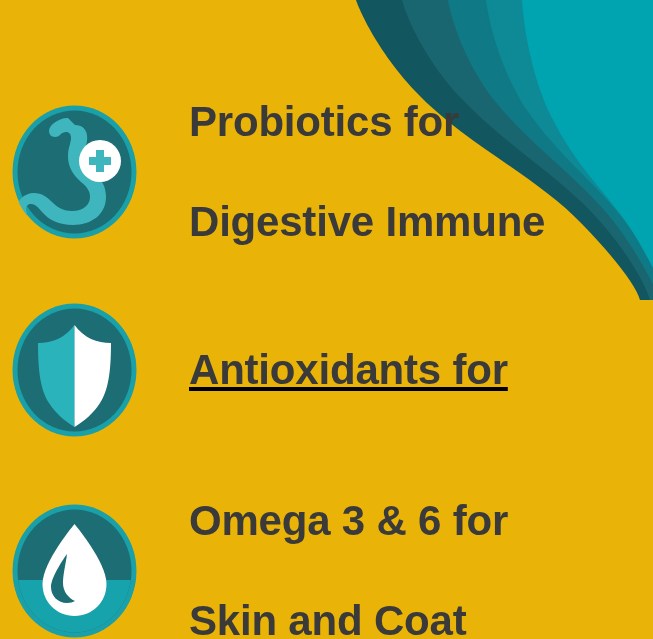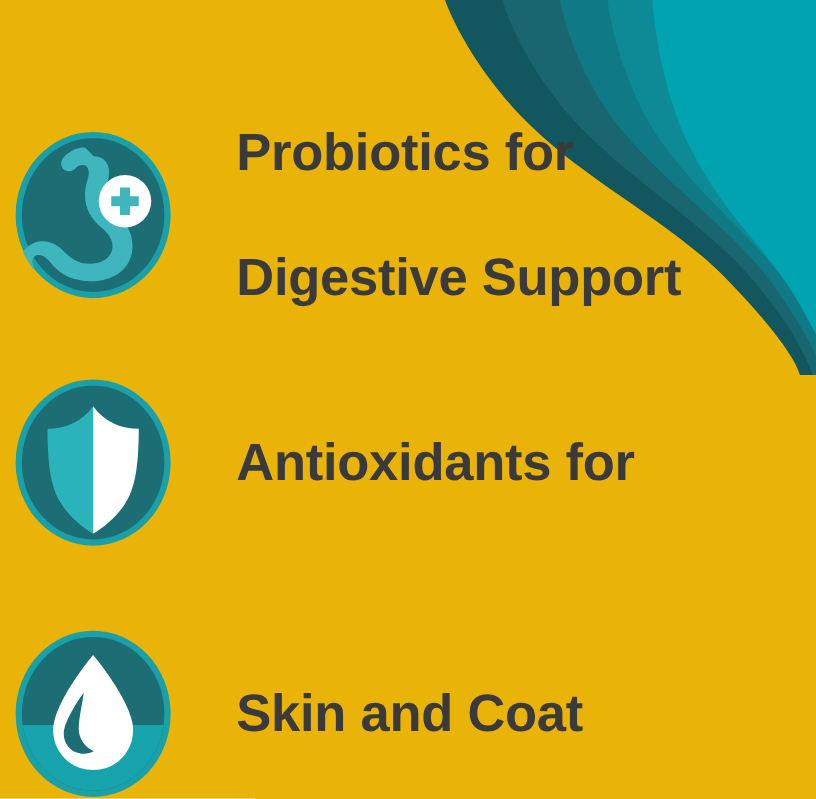--- a/index.html
+++ b/index.html
@@ -31,21 +31,21 @@
 
   
   .feature-row {
     position: absolute;
     left: 0;
     width: 653px;
     display: flex;
     align-items: center;
   }
   .feature-row.row-0 { top: 104px; height: 136px; }
-  .feature-row.row-1 { top: 302px; height: 136px; }
+  .feature-row.row-1 { top: 302px; height: 136px; text-decoration: underline; }
   .feature-row.row-2 { top: 503px; height: 136px; }
 
   .icon-badge {
     position: relative;
     flex: 0 0 auto;
     margin-left: 12px;
     width: 125px;
     height: 134px;
     border-radius: 50%;
     overflow: hidden;
@@ -97,21 +97,21 @@
                  c0,-6 -3,-10 -9,-15 c-8,-7 -13,-15 -13,-26
                  c0,-8 3,-13 3,-18 c0,-4 -2,-6 -5,-6 c-2,0 -4,1 -5,2
                  c-2,2 -3,3 -6,3 c-4,0 -6,-3 -6,-6 c0,-3 2,-6 5,-8
                  c4,-3 8,-5 14,-5 z"></path>
         <circle cx="88" cy="56" r="21" fill="#ffffff"></circle>
         <path fill="#3fb6bd" d="M84,45 h8 v7 h7 v8 h-7 v7 h-8 v-7 h-7 v-8 h7 z"></path>
       </svg>
     </div>
     <div class="feature-text">
       <span class="ft-line">Probiotics for</span>
-      <span class="ft-line">Digestive Support</span>
+      <span class="ft-line">Digestive Immune</span>
     </div>
   </div>
 
   <div class="feature-row row-1">
     <div class="icon-badge">
       <svg viewBox="0 0 125 134" aria-hidden="true">
         <ellipse cx="62.5" cy="67" rx="62" ry="66.5" fill="#19a0a8"></ellipse>
         <ellipse cx="62.5" cy="67" rx="57" ry="61.5" fill="#1c6d74"></ellipse>
         <path fill="#2bb3bc" d="M62.5,22 C53,35 40,40 26,40 c0,30 3,48 11,60 c7,11 16,18 25.5,24 z"></path>
         <path fill="#ffffff" d="M62.5,22 C72,35 85,40 99,40 c0,30 -3,48 -11,60 c-7,11 -16,18 -25.5,24 z"></path>
@@ -133,17 +133,18 @@
         <ellipse cx="62.5" cy="67" rx="62" ry="66.5" fill="#19a0a8"></ellipse>
         <ellipse cx="62.5" cy="67" rx="57" ry="61.5" fill="#1c6d74"></ellipse>
         <rect x="0" y="76" width="125" height="58" fill="#17a3ab" clip-path="url(#dropClip)"></rect>
         <path fill="#ffffff" d="M62.5,20 c0,0 -32,38 -32,60 c0,18 14,32 32,32 c18,0 32,-14 32,-32
                  c0,-22 -32,-60 -32,-60 z"></path>
         <path fill="#1c6d74" d="M55,50 c0,0 -16,22 -16,33 c0,9 7,16 16,16 c3,0 6,-1 8,-2
                  c-7,-3 -12,-10 -12,-18 c0,-9 3,-20 4,-29 z"></path>
       </svg>
     </div>
     <div class="feature-text">
+      <span class="ft-line">Omega 3 &amp; 6 for</span>
       <span class="ft-line">Skin and Coat</span>
     </div>
   </div>
 
 </div>
 
 </body></html>

